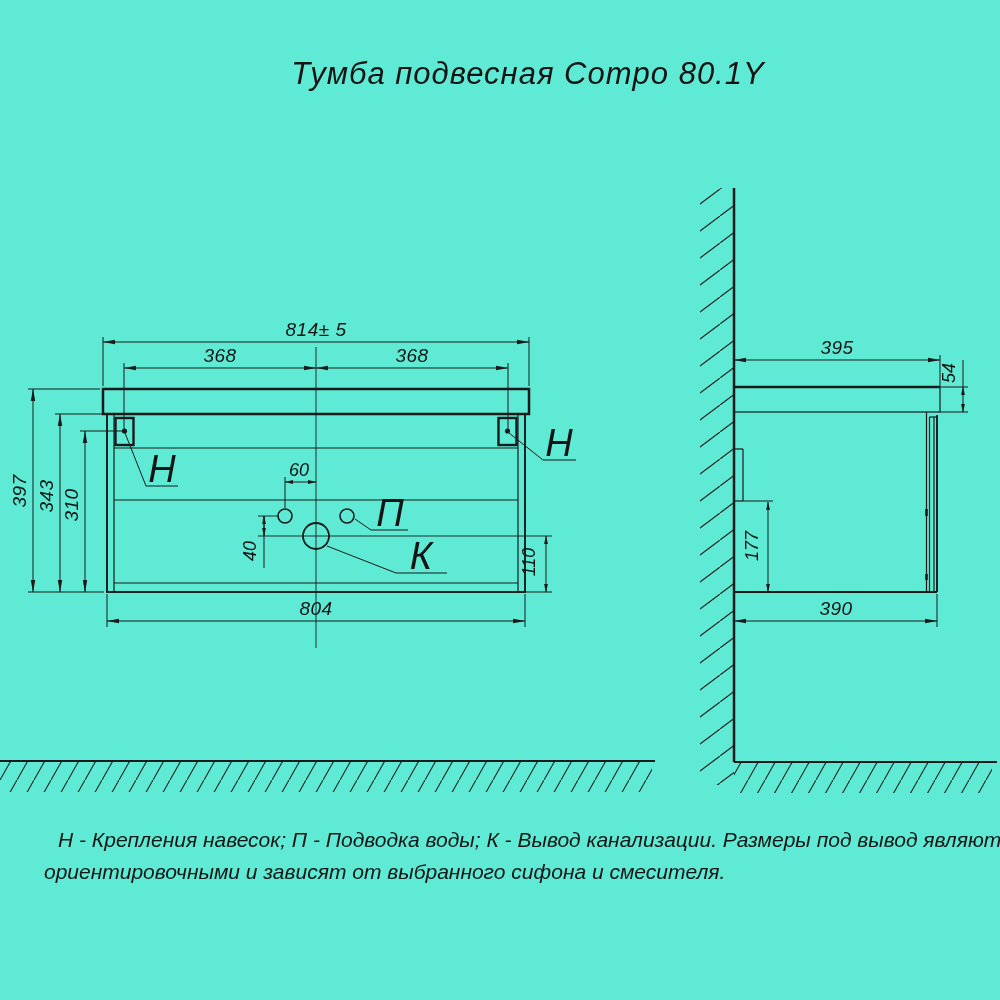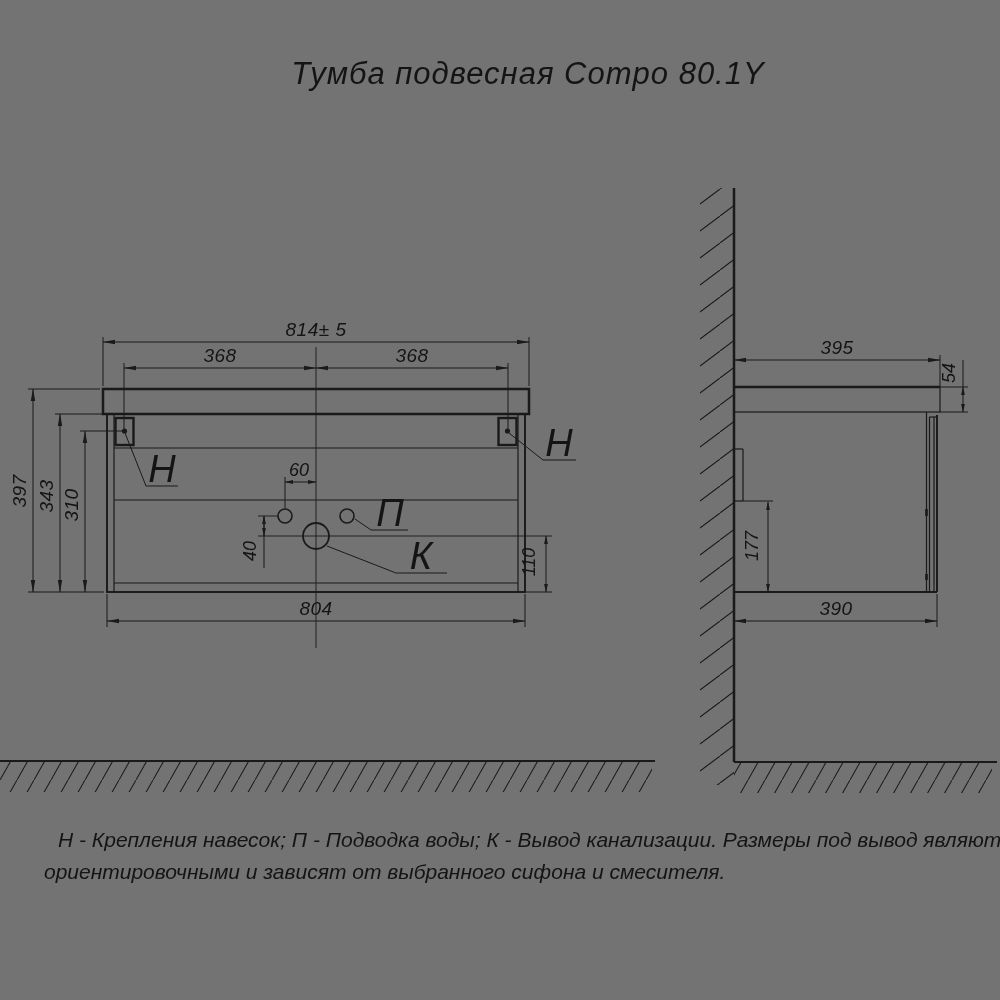--- a/index.html
+++ b/index.html
@@ -1,16 +1,16 @@
 <!DOCTYPE html>
 <html><head>
 <meta charset="utf-8">
 <style>
   html,body{margin:0;padding:0;background:#ffffff;}
-  .sheet{width:1000px;height:1000px;background:#737373;position:relative;overflow:hidden;}
+  .sheet{width:1000px;height:1000px;background:#5eead4;position:relative;overflow:hidden;}
   svg{display:block;}
   .ln{stroke:#1a1a1a;fill:none;stroke-linecap:butt;}
   .w05{stroke-width:0.9;}
   .w1{stroke-width:1.2;}
   .w2{stroke-width:1.9;}
   .w3{stroke-width:2.5;}
   .dim{stroke:#1a1a1a;stroke-width:1;fill:none;}
   text{fill:#141414;font-family:"Liberation Sans",sans-serif;font-style:italic;}
   .t19{font-size:19px;letter-spacing:0.5px;}
   .t18{font-size:18px;}

